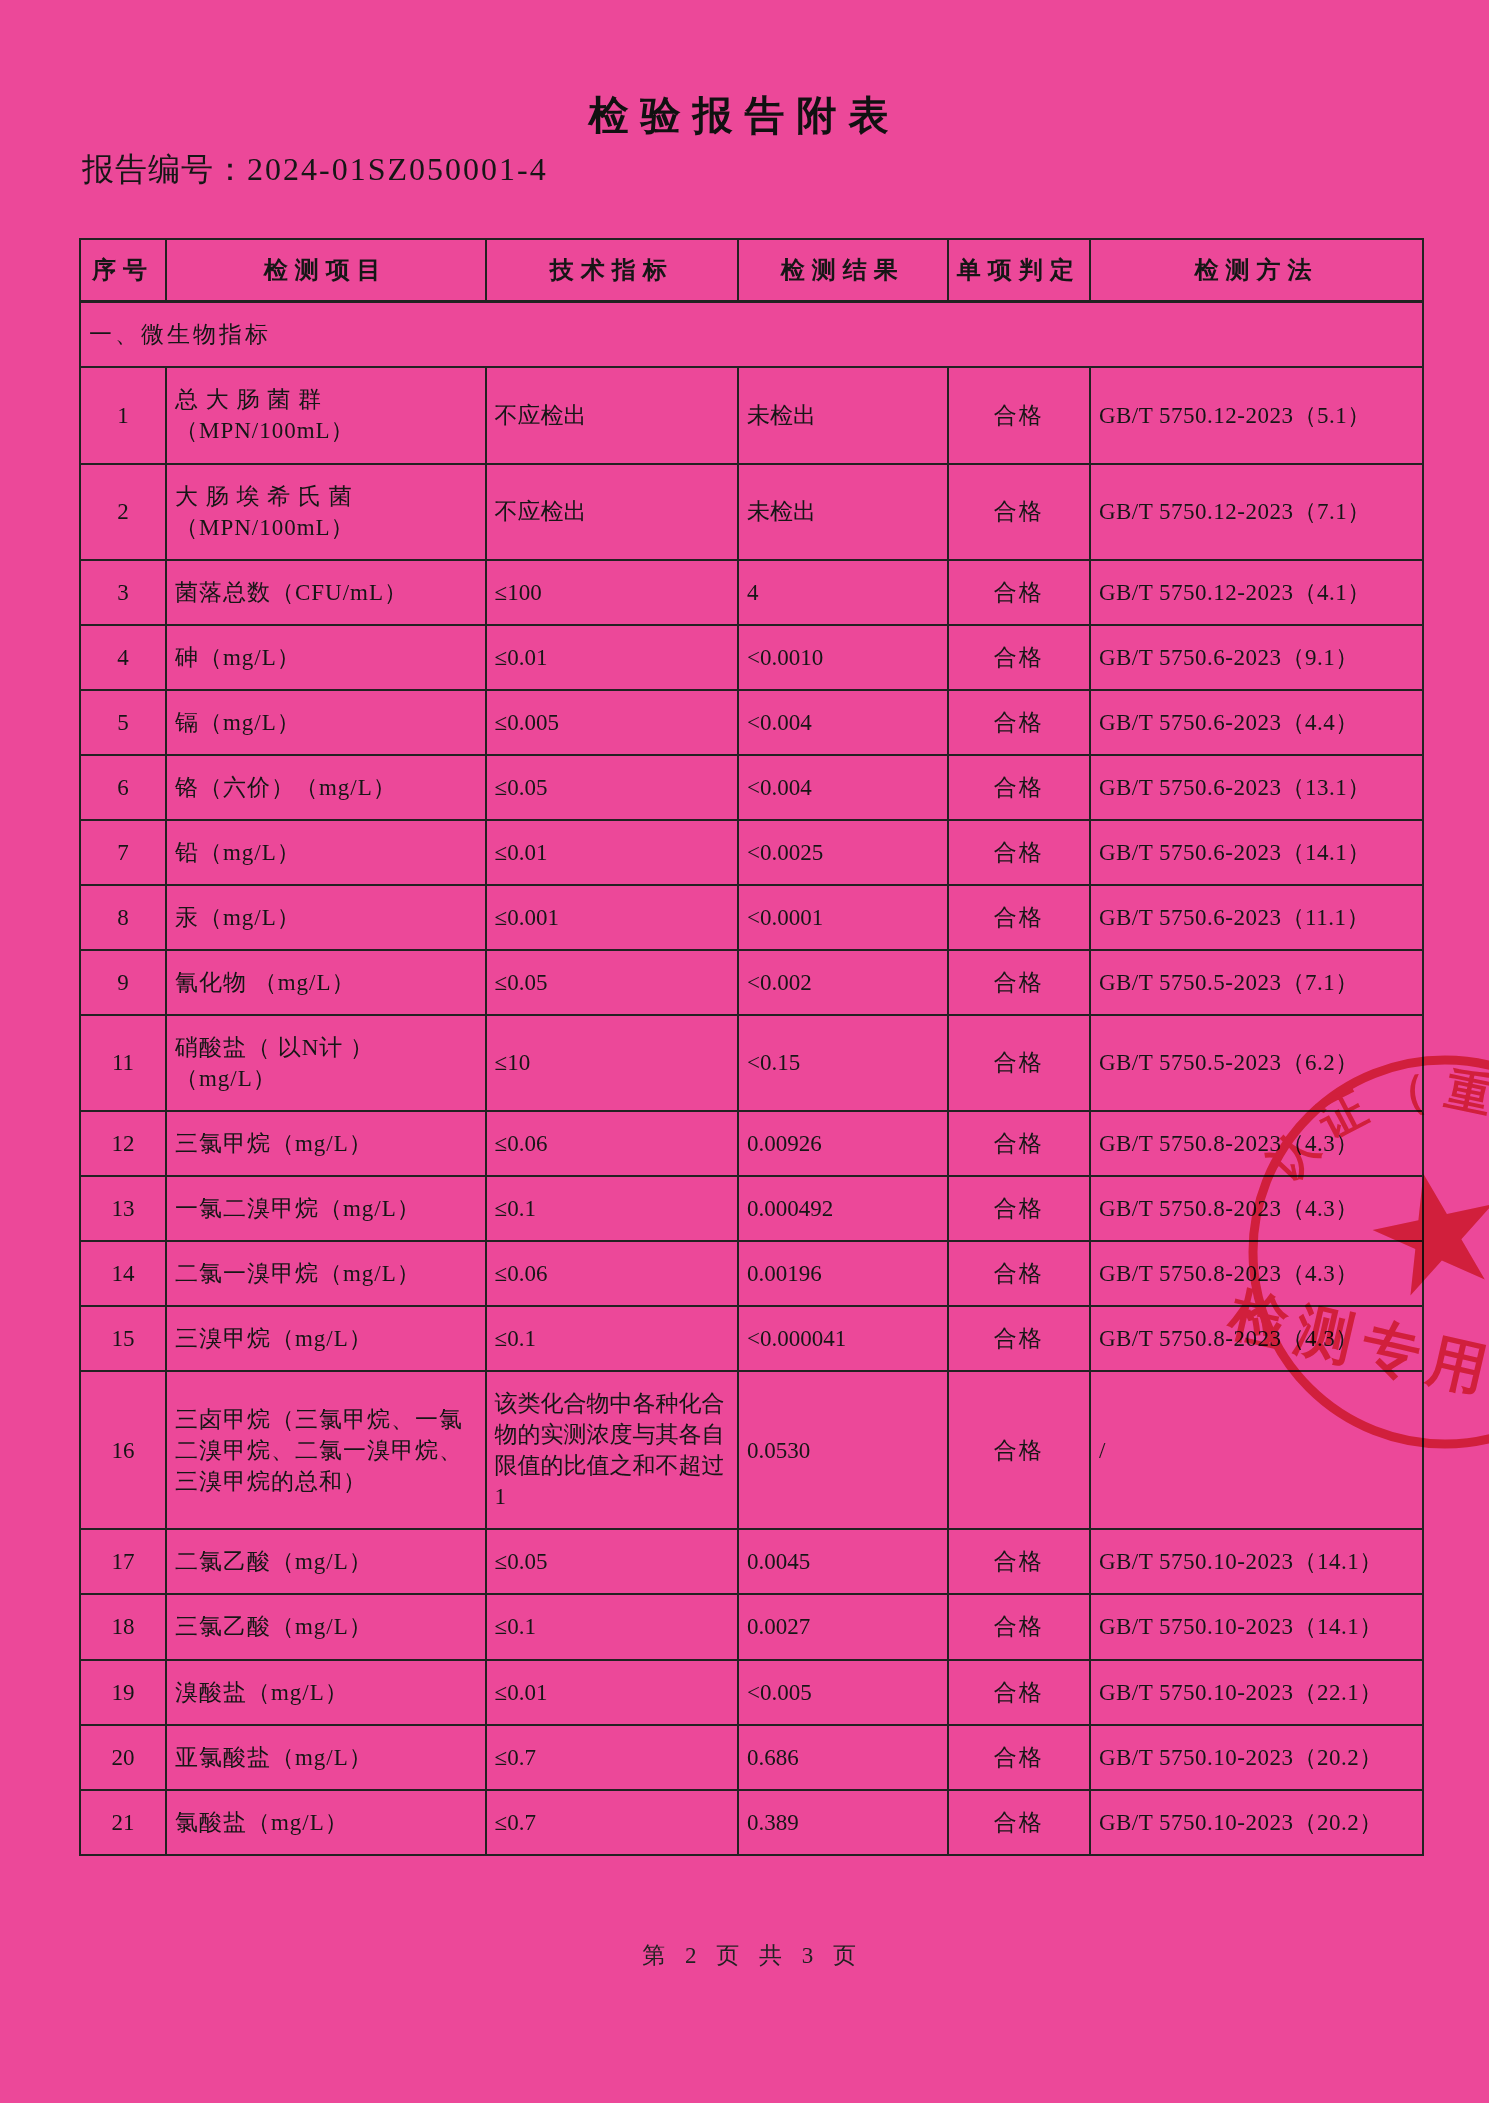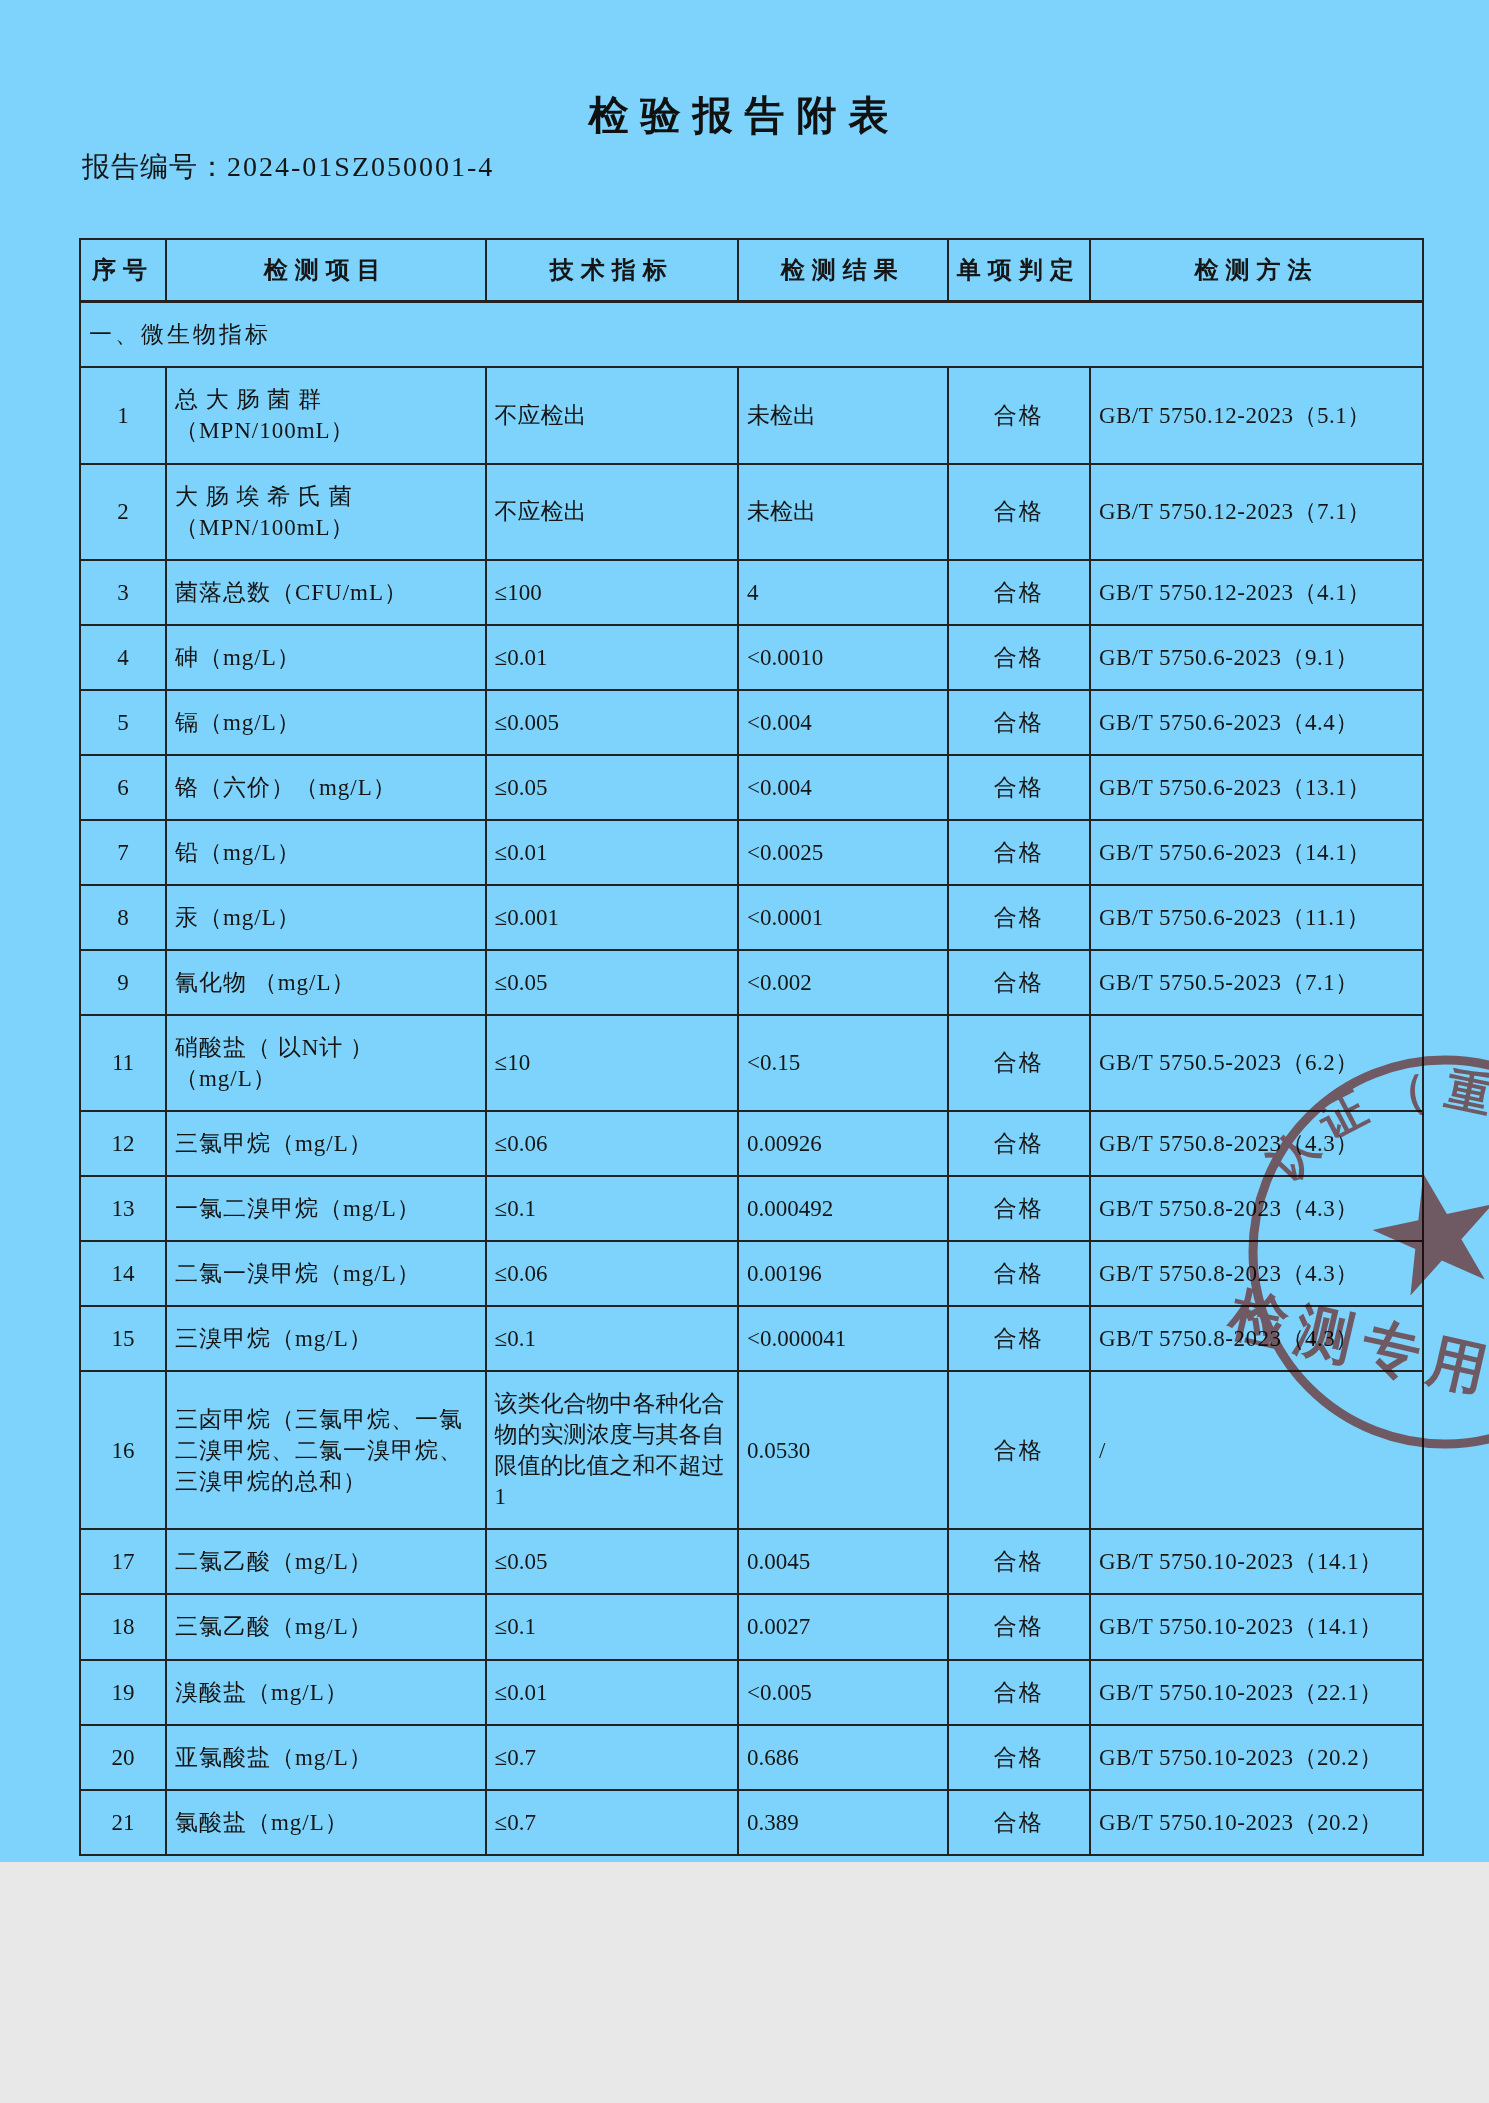--- a/index.html
+++ b/index.html
@@ -1,34 +1,34 @@
 <!DOCTYPE html>
 <html><head>
 <meta charset="utf-8">
 <style>
   html,body{margin:0;padding:0;}
   body{background:#e8e8e8;}
   .page{
     position:relative;
-    width:1489px;height:1862px;
-    background:#7dd3fc;
+    width:1489px;height:2103px;
+    background:#ec4899;
     overflow:hidden;
     font-family:"Liberation Serif","DejaVu Serif",serif;
     color:#1c1c1c;
   }
   .doc-title{
     position:absolute;top:88px;left:0;width:100%;
     text-align:center;
     font-family:"Liberation Sans","DejaVu Sans",sans-serif;
     font-weight:bold;font-size:40px;letter-spacing:12px;
     color:#111;
   }
   .report-line{
     position:absolute;top:148px;left:82px;
-    font-size:28px;letter-spacing:1px;color:#161616;
+    font-size:32px;letter-spacing:1px;color:#161616;
   }
   .report-line .num{font-family:"Liberation Serif","DejaVu Serif",serif;letter-spacing:2px;}
   table.results{
     position:absolute;top:238px;left:79px;
     width:1345px;
     border-collapse:collapse;
     table-layout:fixed;
   }
   table.results col.w-no{width:6.4%;}
   table.results col.w-item{width:23.8%;}

